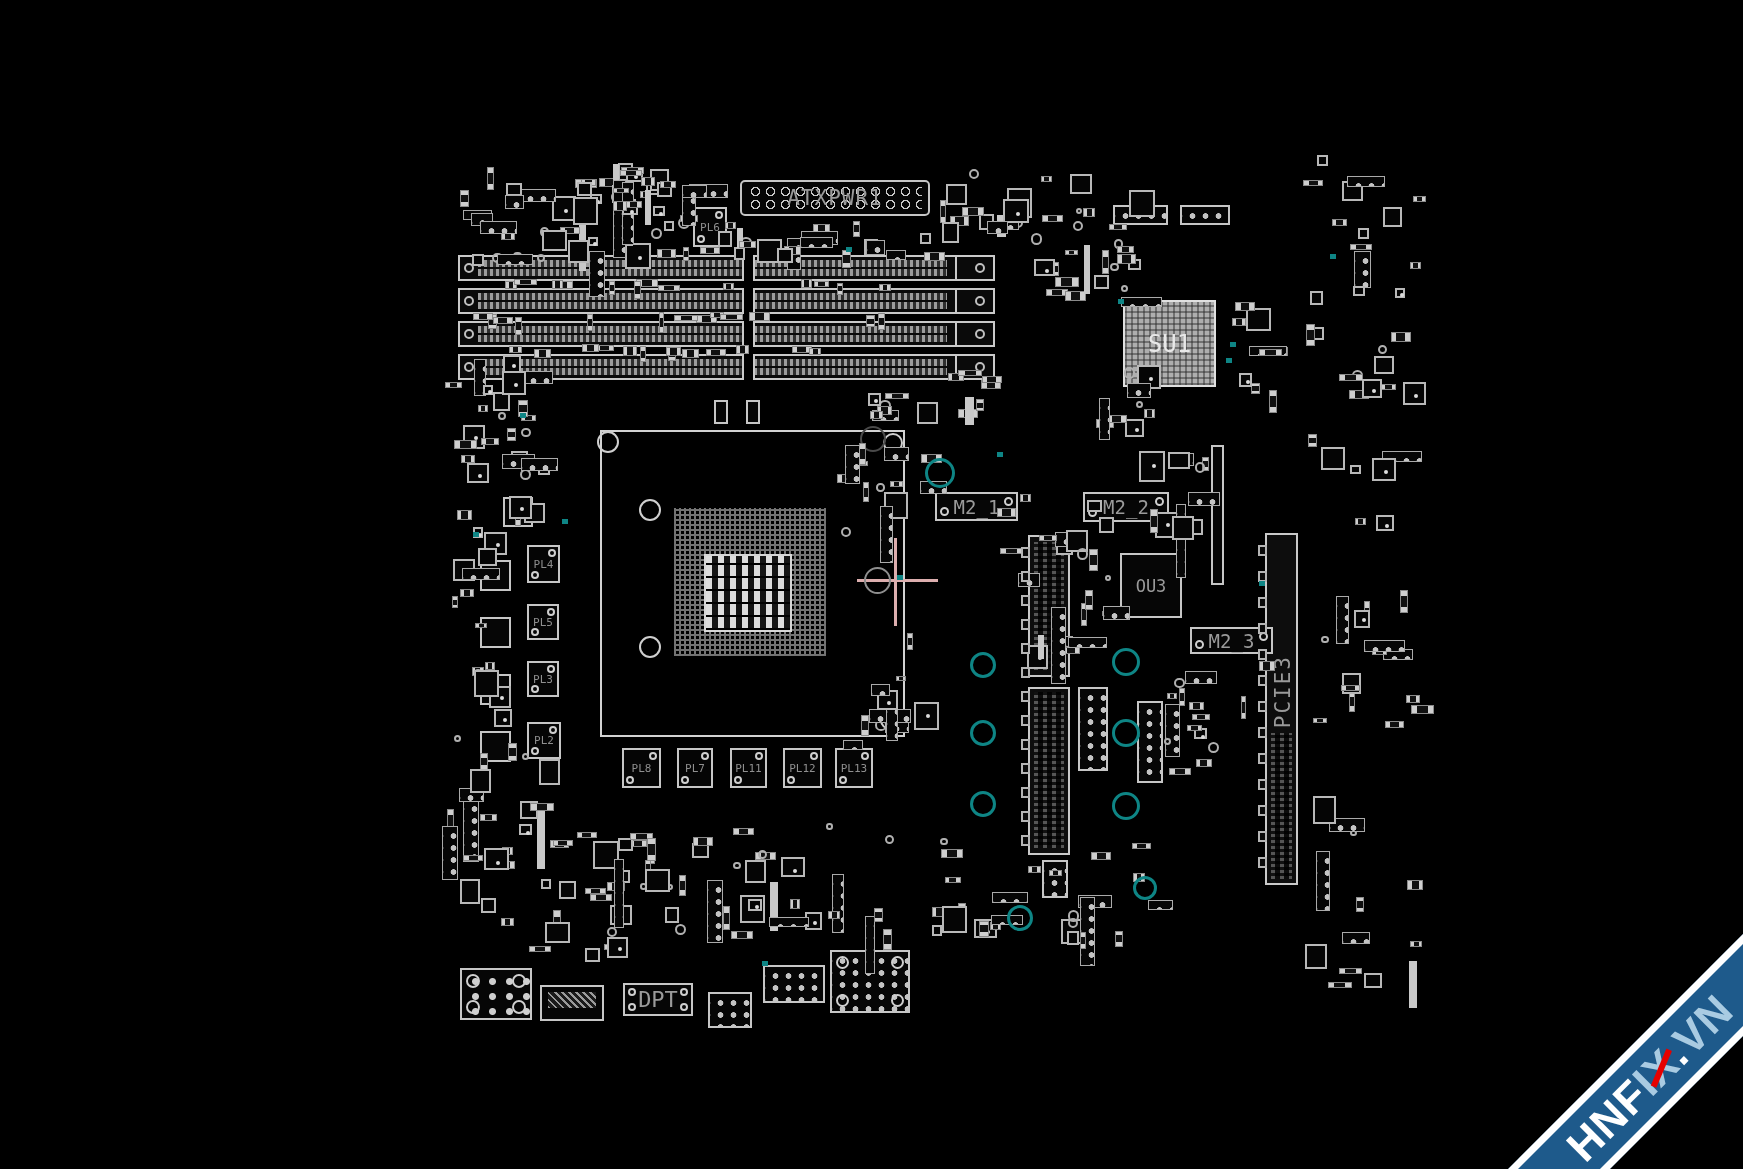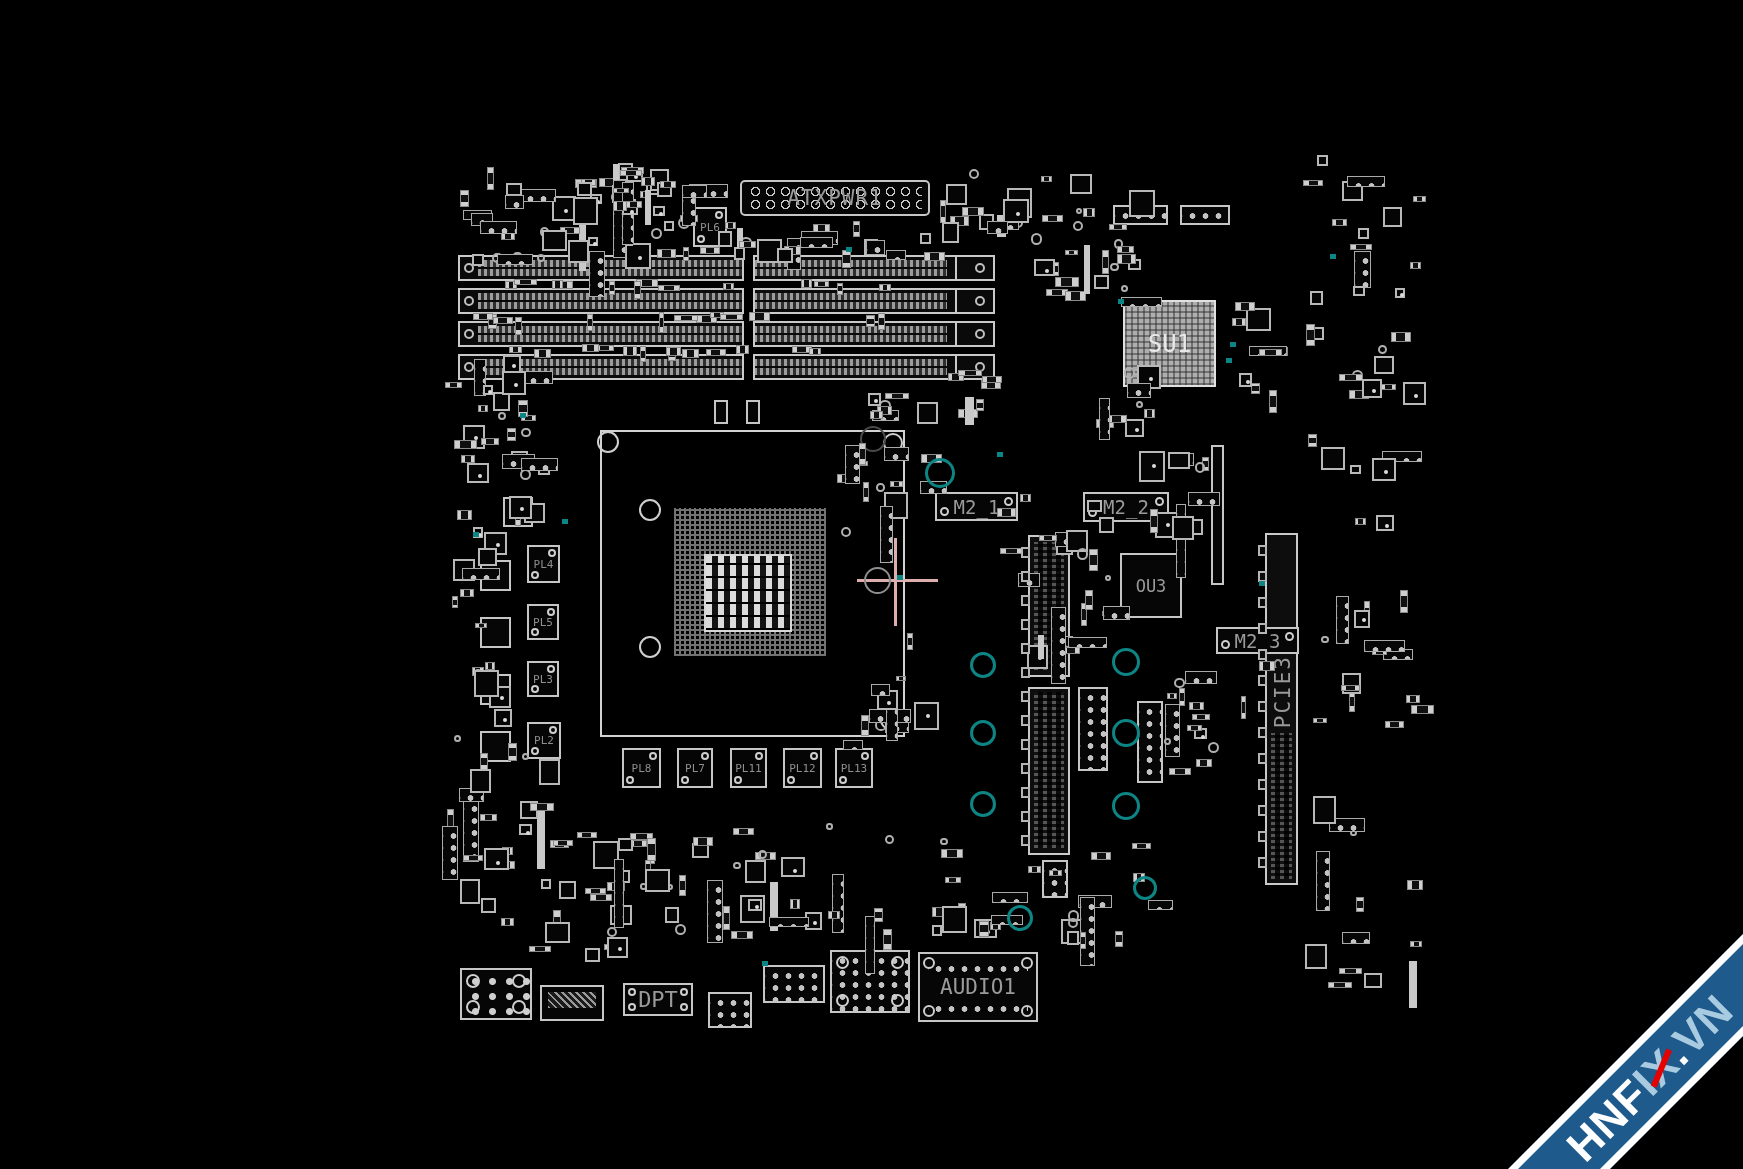--- a/index.html
+++ b/index.html
@@ -157,21 +157,21 @@
   <div class="box lbl" style="left:935px;top:492px;width:83px;height:29px;font-size:19px;">
     <span class="cc" style="right:3px;top:3px;width:9px;height:9px;"></span>
     <span class="cc" style="left:3px;bottom:3px;width:9px;height:9px;"></span>
     <span>M2_1</span>
   </div>
   <div class="box lbl" style="left:1083px;top:492px;width:86px;height:30px;font-size:19px;">
     <span class="cc" style="right:3px;top:3px;width:9px;height:9px;"></span>
     <span class="cc" style="left:3px;bottom:3px;width:9px;height:9px;"></span>
     <span>M2_2</span>
   </div>
-  <div class="box lbl" style="left:1216px;top:627px;width:83px;height:27px;font-size:19px;">
+  <div class="box lbl" style="left:1190px;top:627px;width:83px;height:27px;font-size:19px;">
     <span class="cc" style="right:3px;top:3px;width:9px;height:9px;"></span>
     <span class="cc" style="left:3px;bottom:3px;width:9px;height:9px;"></span>
     <span>M2_3</span>
   </div>
 
   <div class="box lbl" style="left:1120px;top:553px;width:62px;height:65px;font-size:17px;">
     <span>OU3</span>
   </div>
 
   <div class="ind" style="left:527px;top:545px;width:33px;height:38px;">
@@ -227,29 +227,20 @@
       <span class="bl"></span>
     <span>PL13</span>
   </div>
 
   <div class="box lbl" style="left:623px;top:983px;width:70px;height:33px;font-size:22px;">
     <span class="cc" style="left:3px;top:3px;width:8px;height:8px;"></span>
     <span class="cc" style="right:3px;top:3px;width:8px;height:8px;"></span>
     <span class="cc" style="left:3px;bottom:3px;width:8px;height:8px;"></span>
     <span class="cc" style="right:3px;bottom:3px;width:8px;height:8px;"></span>
     <span>DPT</span>
-  </div>
-  <div class="box lbl" style="left:918px;top:952px;width:120px;height:70px;font-size:21px;">
-    <div class="abs dots" style="left:8px;top:6px;right:8px;height:14px;"></div>
-    <div class="abs dots" style="left:8px;bottom:6px;right:8px;height:14px;"></div>
-    <span class="cc" style="left:3px;top:3px;width:12px;height:12px;"></span>
-    <span class="cc" style="right:3px;top:3px;width:12px;height:12px;"></span>
-    <span class="cc" style="left:3px;bottom:3px;width:12px;height:12px;"></span>
-    <span class="cc" style="right:3px;bottom:3px;width:12px;height:12px;"></span>
-    <span>AUDIO1</span>
   </div>
   <div class="box dots-big" style="left:460px;top:968px;width:72px;height:52px;">
     <span class="cc" style="left:4px;top:4px;width:14px;height:14px;"></span>
     <span class="cc" style="right:4px;top:4px;width:14px;height:14px;"></span>
     <span class="cc" style="left:4px;bottom:4px;width:14px;height:14px;"></span>
     <span class="cc" style="right:4px;bottom:4px;width:14px;height:14px;"></span>
   </div>
   <div class="box" style="left:540px;top:985px;width:64px;height:36px;">
     <div class="abs hatch" style="left:6px;top:5px;right:6px;height:16px;"></div>
   </div>

